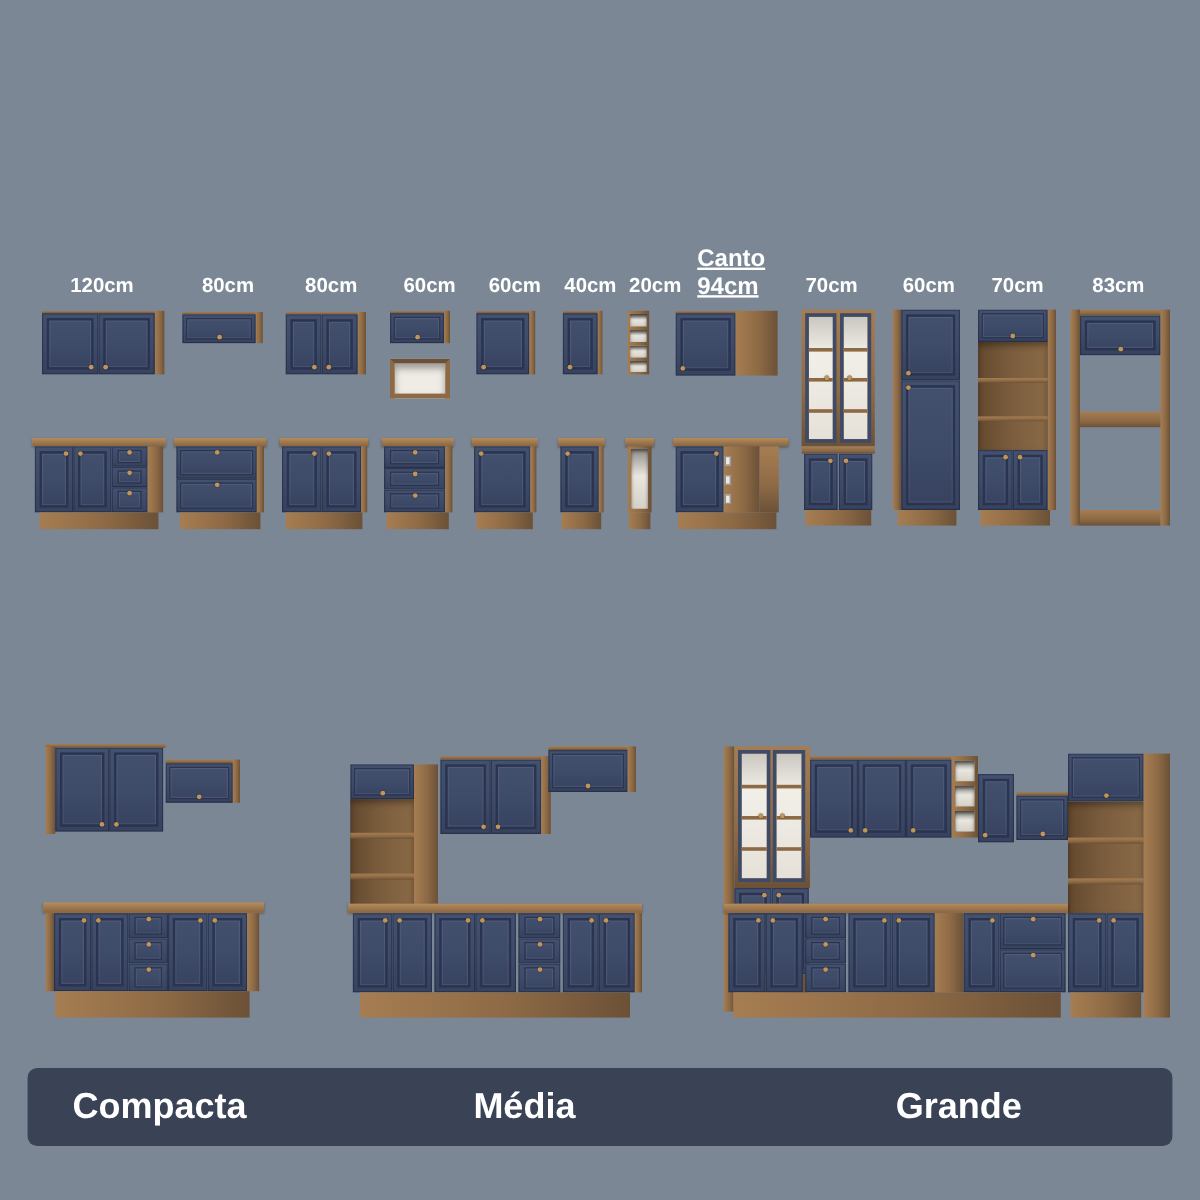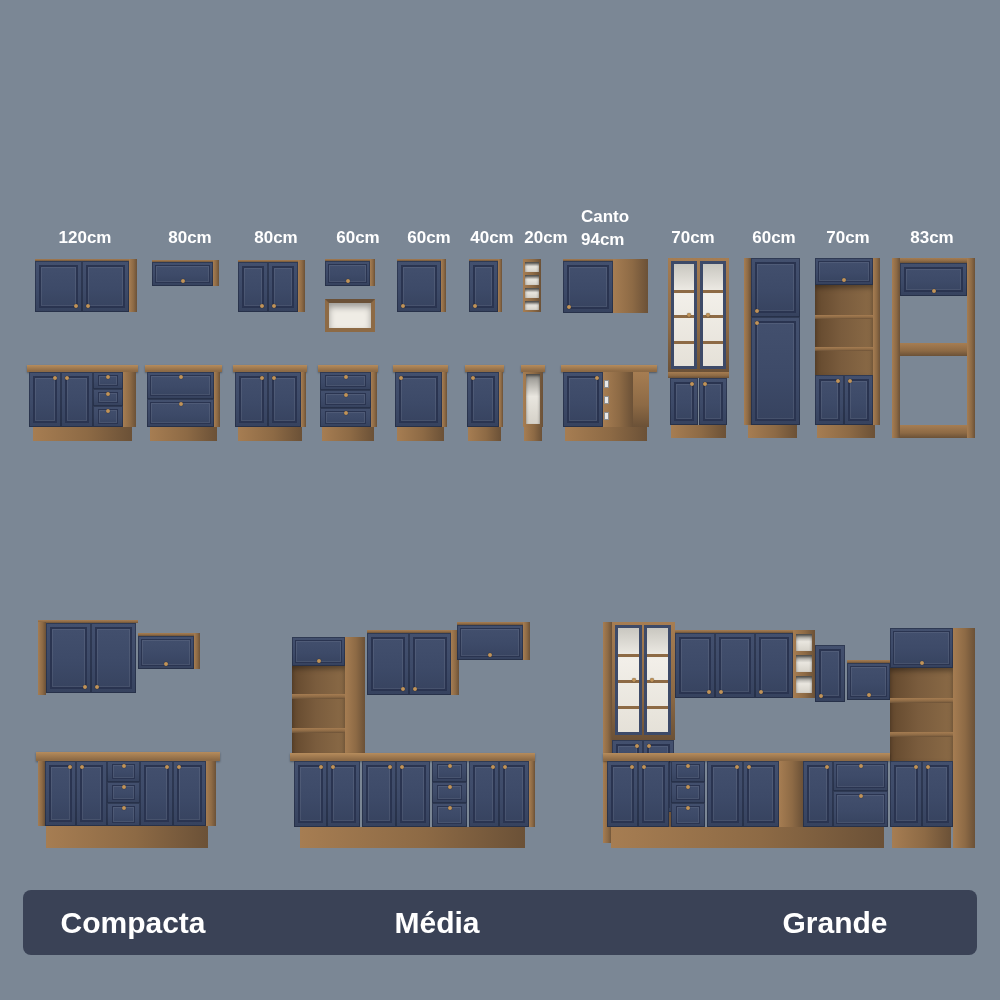--- a/index.html
+++ b/index.html
@@ -31,21 +31,21 @@
   .sl{background:linear-gradient(180deg,#8f8d88,#e9e6df 45%,#d5d1c8);box-shadow:inset 0 2px 3px rgba(0,0,0,.5);}
   .gl{background:linear-gradient(180deg,#c9c7c0,#f2efe9 30%,#e5e1d8);border:3px solid var(--door-blue,#3d4a68);box-sizing:border-box;}
   .gshelf{left:0;right:0;height:3px;background:var(--wood,#8d6a45);}
   .niche{background:var(--interior-white,#efece5);border:4px solid var(--wood,#8d6a45);
          border-top-color:var(--wood-dark,#6b5137);box-sizing:border-box;box-shadow:inset 0 4px 6px rgba(0,0,0,.35);}
   .openint{background:linear-gradient(90deg,#64492e,var(--open-interior,#7a5c3d) 45%,#8a6a46);box-shadow:inset 0 3px 5px rgba(0,0,0,.35);}
   .hg{background:#e9e9e9;border:1px solid #8f8f8f;box-sizing:border-box;}
   
   .lbl{position:absolute;color:var(--text-white,#fff);font-weight:bold;font-size:17px;
        transform:translateX(-50%);white-space:nowrap;}
-  .corner-lbl{position:absolute;color:var(--text-white,#fff);font-weight:bold;font-size:17px;line-height:23px;}
+  .corner-lbl{position:absolute;color:var(--text-white,#fff);font-weight:bold;font-size:20px;line-height:23px;text-decoration:underline;}
   .hdr-sub{position:absolute;left:85px;top:24px;color:var(--text-white,#fff);font-size:30px;font-weight:bold;letter-spacing:.5px;}
   .hdr-title{position:absolute;left:82px;top:52px;color:var(--text-white,#fff);
              font-family:"DejaVu Serif",serif;font-size:62px;font-weight:bold;letter-spacing:1px;}
   .banner-text{color:var(--text-white,#fff);font-size:28px;font-weight:bold;white-space:nowrap;transform:scaleX(.98);}
   .kit-lbl{position:absolute;top:50%;transform:translate(-50%,-50%);color:var(--text-white,#fff);
            font-size:30px;font-weight:bold;white-space:nowrap;}
 </style>
 </head>
 <body>
 
@@ -336,16 +336,16 @@
     <div class="wv" style="left:184px;top:161px;width:24px;height:66px;"></div>
     <div class="d k k-tr" style="left:208px;top:161px;width:30px;height:66px;"></div>
     <div class="d sm k k-tc" style="left:238px;top:161px;width:55px;height:30px;"></div>
     <div class="d sm k k-tc" style="left:238px;top:191px;width:55px;height:36px;"></div>
     <div class="wv" style="left:16px;top:227px;width:273px;height:21px;"></div>
   </div>
 
   <div class="bar" style="left:23px;top:890px;width:954px;height:65px;border-radius:8px;">
     <span class="kit-lbl" style="left:110px;">Compacta</span>
     <span class="kit-lbl" style="left:414px;">Média</span>
-    <span class="kit-lbl" style="left:812px;">Grande</span>
+    <span class="kit-lbl" style="left:776px;">Grande</span>
   </div>
 
 </div>
 
 </body></html>

